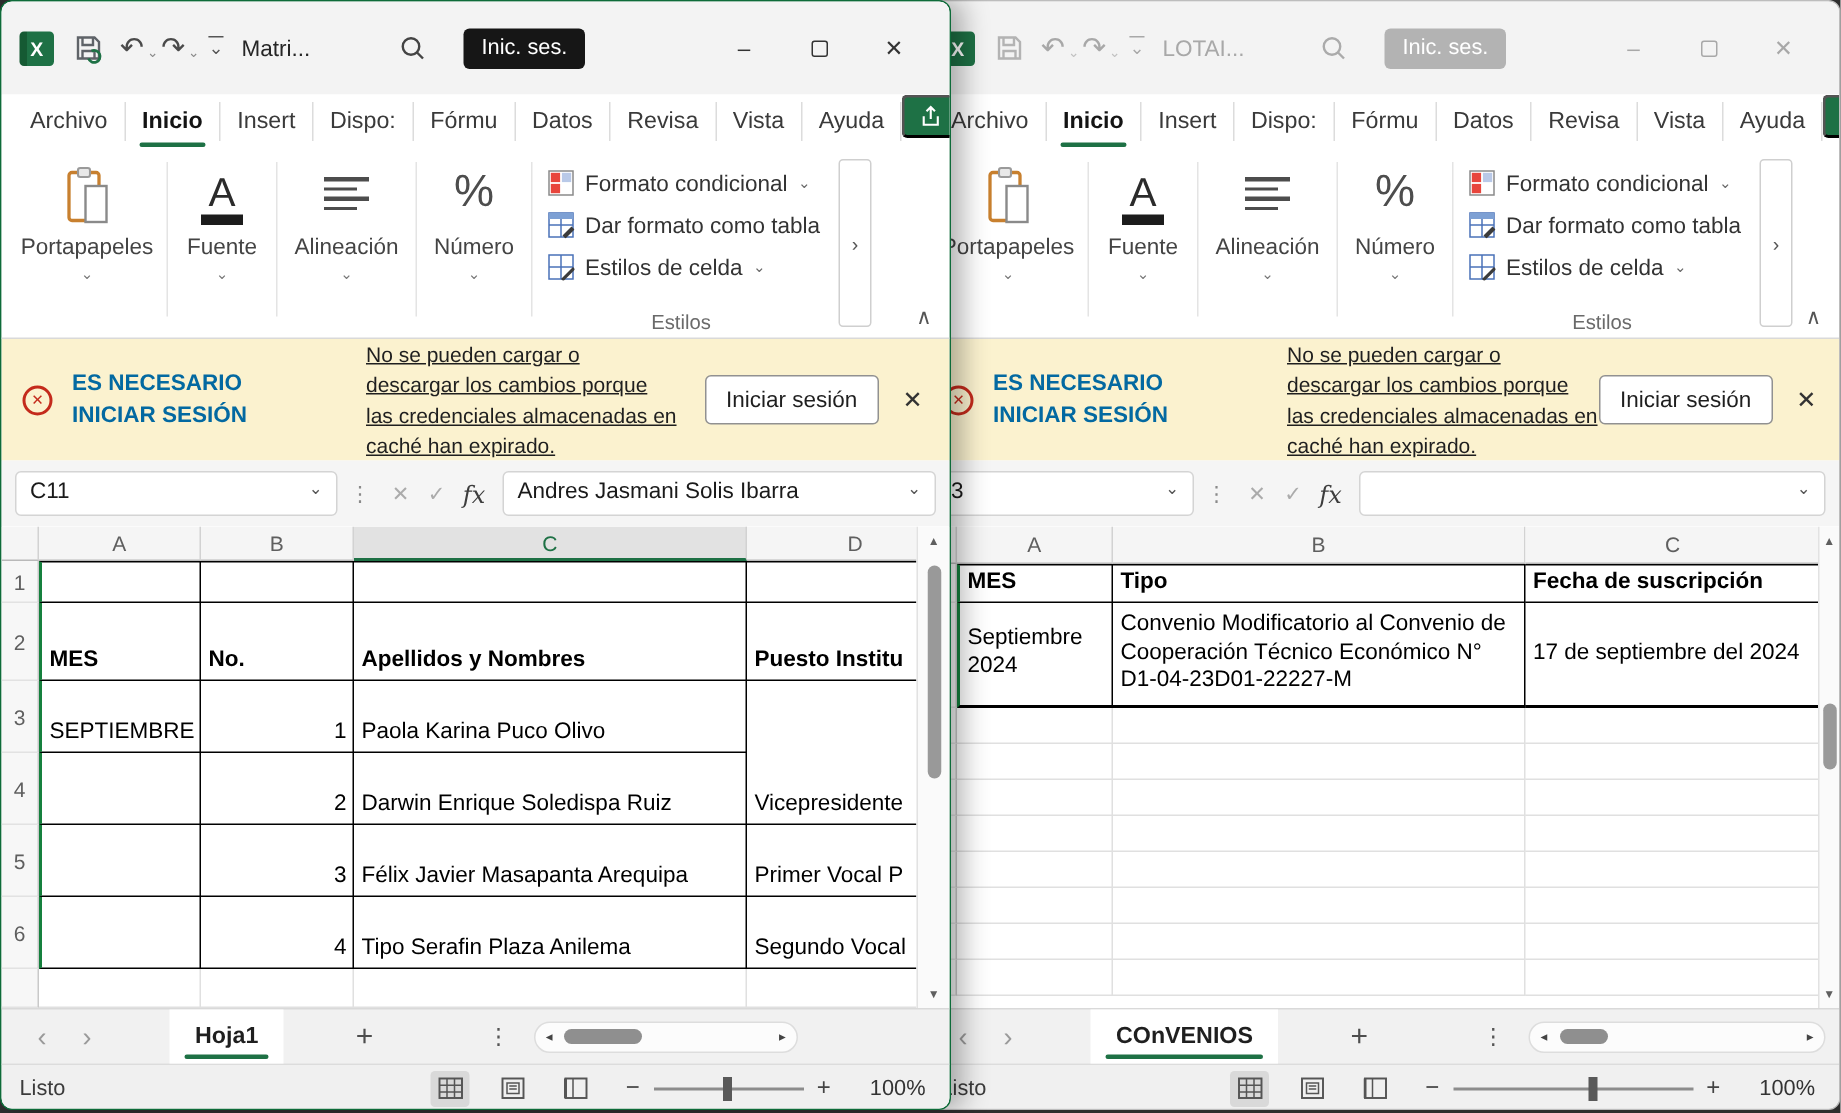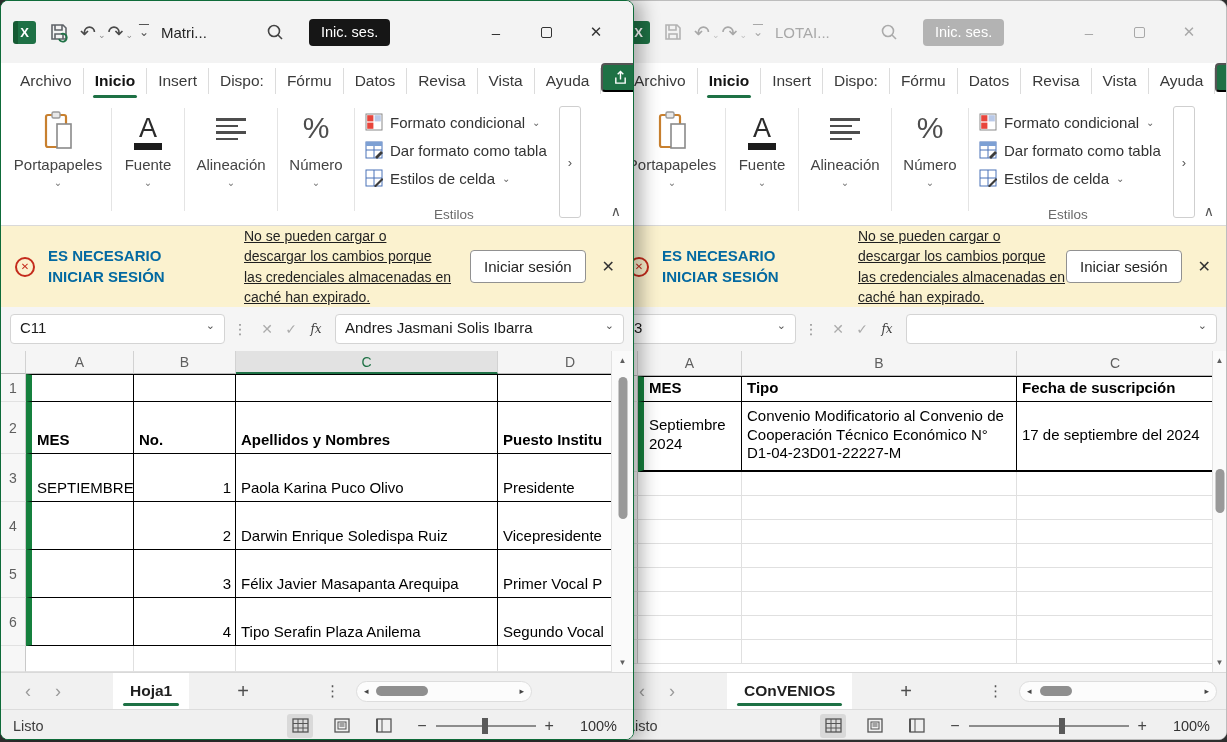--- a/index.html
+++ b/index.html
@@ -75,38 +75,38 @@
 
   
   .formula{height:44px;background:#f5f5f5;display:flex;align-items:center;padding:0 9px;flex:none}
   .fieldbox{height:30px;background:#fff;border:1px solid #d4d4d4;border-radius:4px;display:flex;
             padding:4px 9px;font-size:15px;color:#1a1a1a}
   .namebox{width:215px;flex:none}
   .w2 .namebox{width:172px}
   .fieldbox .chev{margin-left:auto;font-size:11px;color:#555}
   .dots{color:#8a8a8a;font-size:14px;margin:0 8px;letter-spacing:0}
   .fbtn{width:24px;text-align:center;font-size:14px;color:#ababab;flex:none}
-  .fxbtn{font-family:"DejaVu Serif",serif;font-style:italic;font-size:12px;color:#3d3d3d;width:26px;text-align:center;flex:none}
+  .fxbtn{font-family:"DejaVu Serif",serif;font-style:italic;font-size:16px;color:#3d3d3d;width:26px;text-align:center;flex:none}
   .fmlbox{flex:1;margin-left:6px}
 
   
   .gridwrap{height:321px;display:flex;background:#fff;overflow:hidden;flex:none;position:relative}
   .gridmain{flex:1;overflow:hidden}
   .ghead{display:flex}
   .gh{background:#f5f5f5;border-right:1px solid #d2d2d2;border-bottom:1px solid #b9b9b9;color:#5f5f5f;
       font-size:14px;display:flex;align-items:center;justify-content:center;flex:none}
   .gh.sel{background:#e2e2e2;color:#1e7145;border-bottom:2px solid #1e7145}
   .grow{display:flex}
   .rh{background:#f7f7f7;border-right:1px solid #c9c9c9;border-bottom:1px solid #e2e2e2;color:#5f5f5f;
       font-size:14px;display:flex;align-items:center;justify-content:center;flex:none}
   .gc{font-size:15px;color:#000;display:flex;align-items:flex-end;padding:1px 4px 3px 5px;
       overflow:hidden;flex:none;line-height:1.25}
   .gc.lt{border-right:1px solid #e0e0e0;border-bottom:1px solid #e0e0e0}
   .gc.tb{border-right:1px solid #000;border-bottom:1px solid #000}
-  .gc.bl{border-left:6px solid #15803d}
+  .gc.bl{border-left:2px solid #15803d}
   .gc.bt{border-top:1px solid #000}
   .gc.thick{border-bottom:2px solid #000}
   .gc.b{font-weight:bold}
   .gc.num{justify-content:flex-end}
   .gc.mid{align-items:center}
   .vscroll{width:22px;flex:none;border-left:1px solid #e2e2e2;background:#fafafa;position:relative;
            display:flex;flex-direction:column;align-items:center;justify-content:space-between;padding:5px 0}
   .w2 .vscroll{width:14px}
   .sarrow{font-size:8px;color:#5f5f5f}
   .vthumb{position:absolute;left:50%;transform:translateX(-50%);width:9px;border-radius:5px;background:#999}
@@ -614,21 +614,20 @@
           <div class="gc tb b bl" style="width: 108px;">MES</div>
           <div class="gc tb b" style="width: 102px;">No.</div>
           <div class="gc tb b" style="width: 262px;">Apellidos y Nombres</div>
           <div class="gc tb b" style="width: 145px;">Puesto Institu</div>
         </div>
         <div class="grow" style="height: 48px;">
           <div class="rh" style="width: 25px;">3</div>
           <div class="gc tb bl" style="width: 108px;">SEPTIEMBRE</div>
           <div class="gc tb num" style="width: 102px;">1</div>
           <div class="gc tb" style="width: 262px;">Paola Karina Puco Olivo</div>
-          <div class="gc tb" style="width: 145px;">Presidente</div>
         </div>
         <div class="grow" style="height: 48px;">
           <div class="rh" style="width: 25px;">4</div>
           <div class="gc tb bl" style="width: 108px;"></div>
           <div class="gc tb num" style="width: 102px;">2</div>
           <div class="gc tb" style="width: 262px;">Darwin Enrique Soledispa Ruiz</div>
           <div class="gc tb" style="width: 145px;">Vicepresidente</div>
         </div>
         <div class="grow" style="height: 48px;">
           <div class="rh" style="width: 25px;">5</div>

